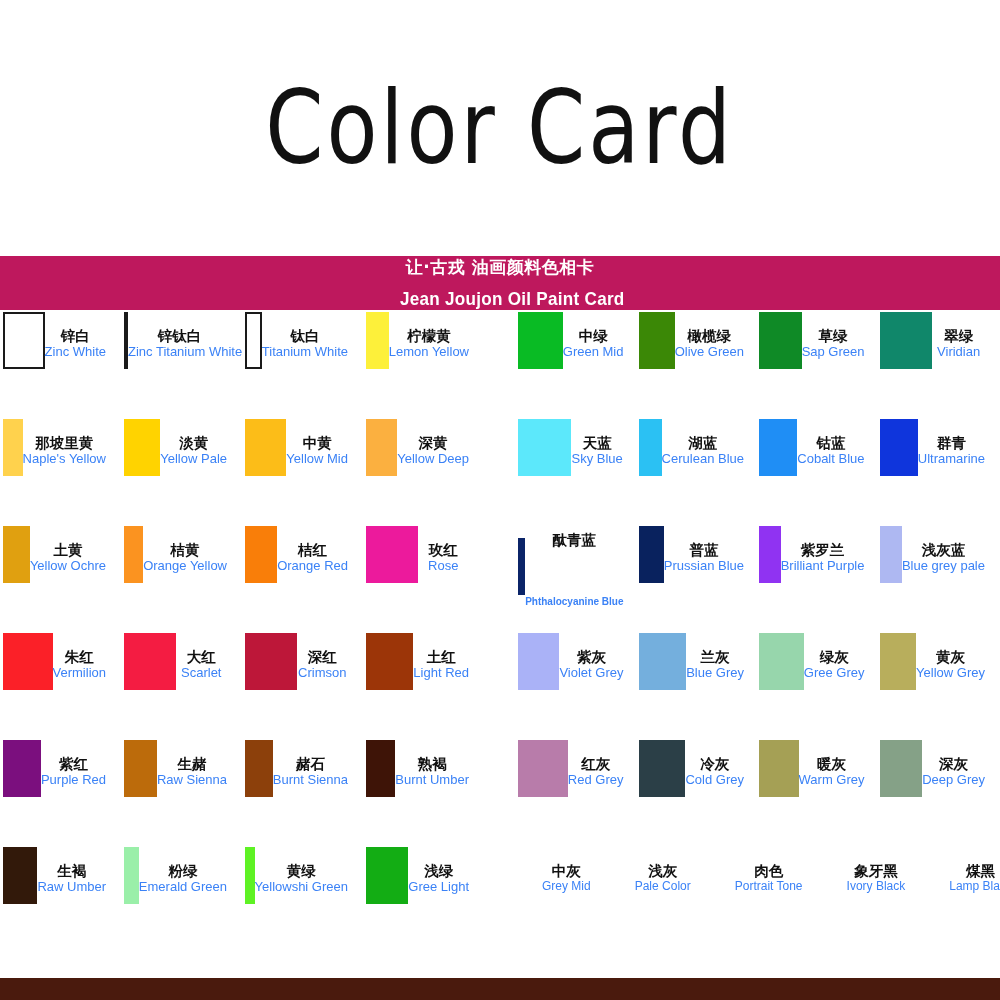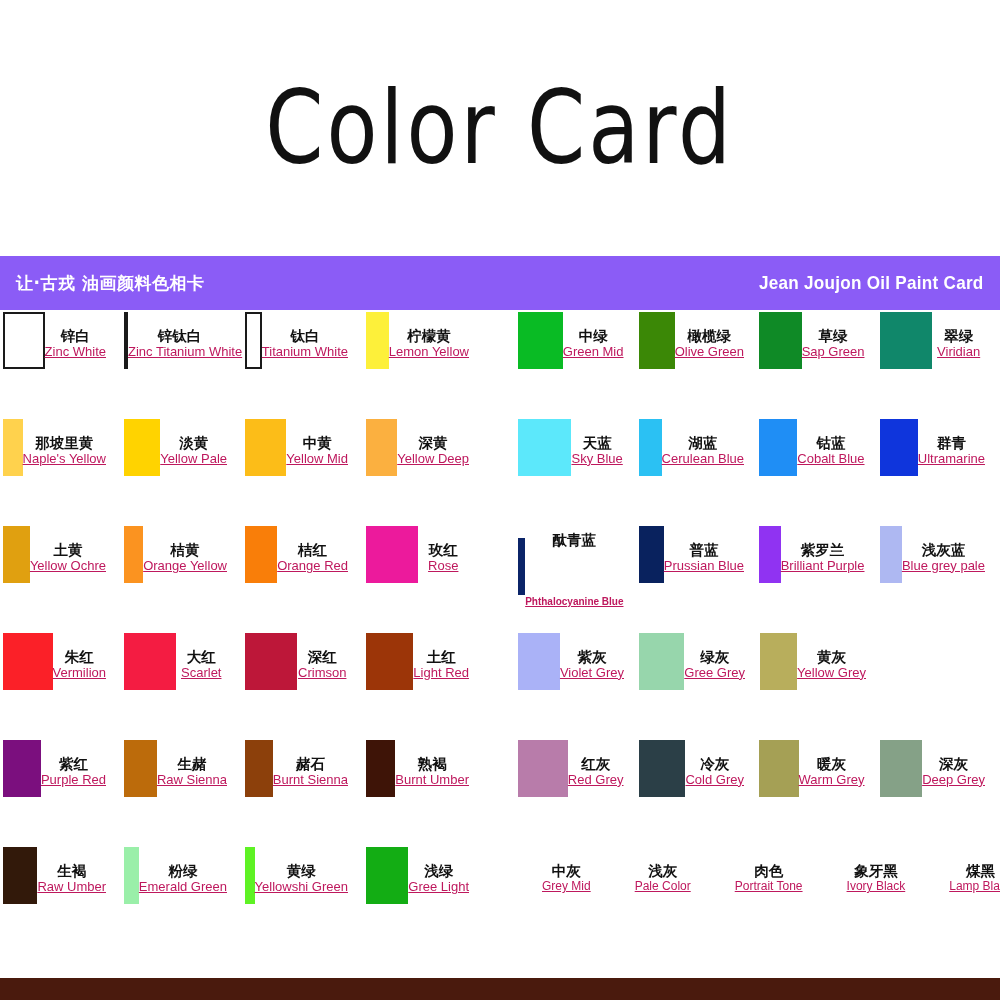--- a/index.html
+++ b/index.html
@@ -116,24 +116,23 @@
     font-family: "DejaVu Sans", "Liberation Sans", sans-serif;
     font-size: 14.5px;
     font-weight: 700;
     color: #111111;
     white-space: nowrap;
   }
   .label-en {
     font-family: "Liberation Sans", sans-serif;
     font-size: 13px;
     font-weight: 400;
-    color: #be185d;
+    color: #3b82f6;
     white-space: nowrap;
     margin-top: 1px;
-    text-decoration: underline;
   }
   .label-en.tiny { font-size: 10px; font-weight: 700; margin-top: 48px; }
   #block-right .row-5 .label-en { font-size: 12px; text-align: center; }
 
   
   #footer-bar {
     position: absolute;
     left: 0;
     bottom: 0;
     width: 1000px;
@@ -141,21 +140,21 @@
     background: #4a1a0d;
   }
 </style>
 </head>
 <body>
 
 <div id="title-area">
   <div id="page-title">Color Card</div>
 </div>
 
-<div id="brand-banner" style="background: #8b5cf6;">
+<div id="brand-banner" style="background: #be185d; flex-direction: column;">
   <div id="brand-banner-cn">让·古戎 油画颜料色相卡</div>
   <div id="brand-banner-en">Jean Joujon Oil Paint Card</div>
 </div>
 
 <div id="grid-area">
   <div class="block" id="block-left">
       <div class="swatch-row row-0">
         <div class="cell">
           <div class="swatch outlined" style="background: rgb(255, 255, 255);"></div>
           <div class="labels">
@@ -429,20 +428,27 @@
       </div>
       <div class="swatch-row row-3">
         <div class="cell">
           <div class="swatch" style="background: rgb(170, 178, 247);"></div>
           <div class="labels">
             <div class="label-cn">紫灰</div>
             <div class="label-en">Violet Grey</div>
           </div>
         </div>
         <div class="cell">
+          <div class="swatch" style="background: rgb(116, 175, 221);"></div>
+          <div class="labels">
+            <div class="label-cn">兰灰</div>
+            <div class="label-en">Blue Grey</div>
+          </div>
+        </div>
+        <div class="cell">
           <div class="swatch" style="background: rgb(151, 214, 172);"></div>
           <div class="labels">
             <div class="label-cn">绿灰</div>
             <div class="label-en">Gree Grey</div>
           </div>
         </div>
         <div class="cell">
           <div class="swatch" style="background: rgb(184, 174, 92);"></div>
           <div class="labels">
             <div class="label-cn">黄灰</div>

